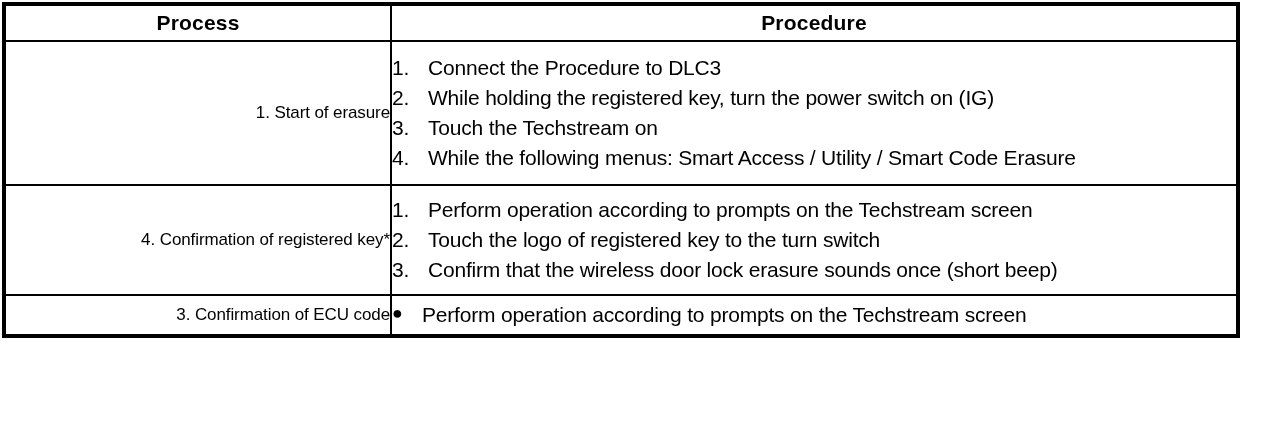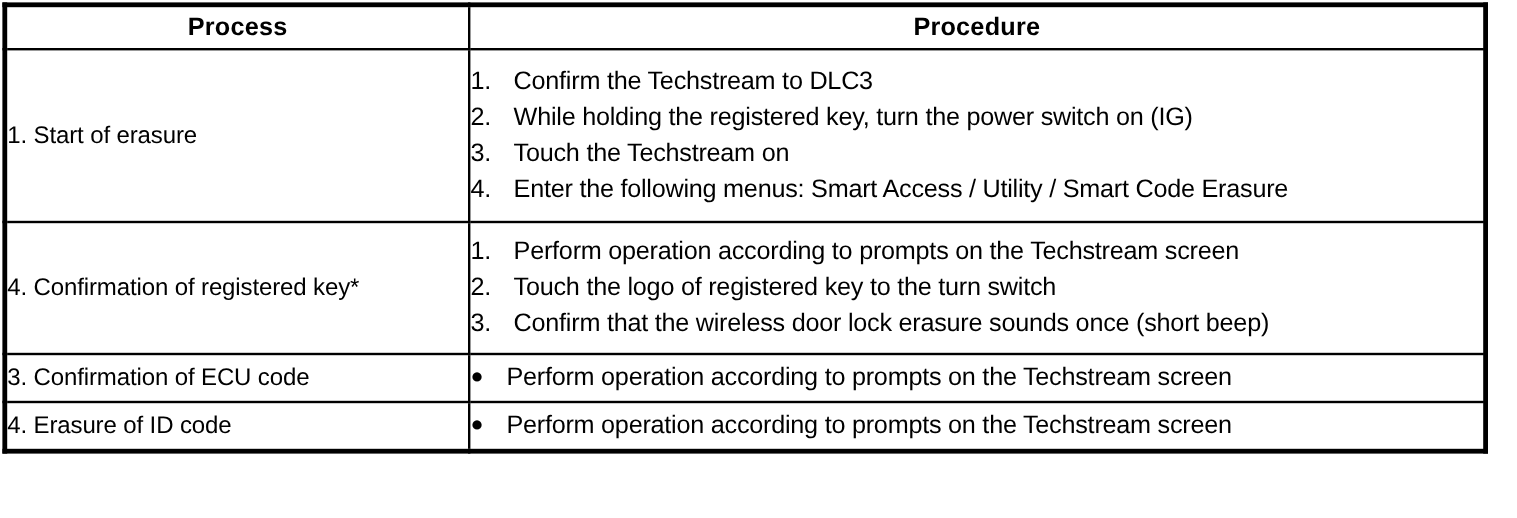--- a/index.html
+++ b/index.html
@@ -57,23 +57,23 @@
     letter-spacing: 0.2px;
   }
   .hdr-label {
     display: block;
     line-height: 34px;
   }
 
   
   .process-cell {
     padding-left: 8px;
-    font-size: 20px;
+    font-size: 17px;
     line-height: 1.25;
-    text-align: left;
+    text-align: right;
     letter-spacing: -0.1px;
   }
   .process-label { display: block; }
 
   
   .procedure-cell {
     padding: 7px 4px 7px 14px;
     font-size: 21px;
     letter-spacing: -0.2px;
   }
@@ -142,33 +142,33 @@
     <tbody>
 
       <tr class="row-1">
         <td class="process-cell">
           <span class="process-label">1. Start of erasure</span>
         </td>
         <td class="procedure-cell">
           <ol class="steps">
             <li>
               <span class="step-marker">1.</span>
-              <span class="step-text">Confirm the Techstream to DLC3</span>
+              <span class="step-text">Connect the Procedure to DLC3</span>
             </li>
             <li>
               <span class="step-marker">2.</span>
               <span class="step-text">While holding the registered key, turn the power switch on (IG)</span>
             </li>
             <li>
               <span class="step-marker">3.</span>
               <span class="step-text">Touch the Techstream on</span>
             </li>
             <li>
               <span class="step-marker">4.</span>
-              <span class="step-text">Enter the following menus: Smart Access / Utility / Smart Code Erasure</span>
+              <span class="step-text">While the following menus: Smart Access / Utility / Smart Code Erasure</span>
             </li>
           </ol>
         </td>
       </tr>
 
       <tr class="row-2">
         <td class="process-cell">
           <span class="process-label">4. Confirmation of registered key*</span>
         </td>
         <td class="procedure-cell">
@@ -196,31 +196,18 @@
         <td class="procedure-cell">
           <ul class="steps">
             <li>
               <span class="step-marker bullet">●</span>
               <span class="step-text">Perform operation according to prompts on the Techstream screen</span>
             </li>
           </ul>
         </td>
       </tr>
 
-      <tr class="row-4">
-        <td class="process-cell">
-          <span class="process-label">4. Erasure of ID code</span>
-        </td>
-        <td class="procedure-cell">
-          <ul class="steps">
-            <li>
-              <span class="step-marker bullet">●</span>
-              <span class="step-text">Perform operation according to prompts on the Techstream screen</span>
-            </li>
-          </ul>
-        </td>
-      </tr>
 
 
     </tbody>
   </table>
 
 </div>
 
 </body></html>

